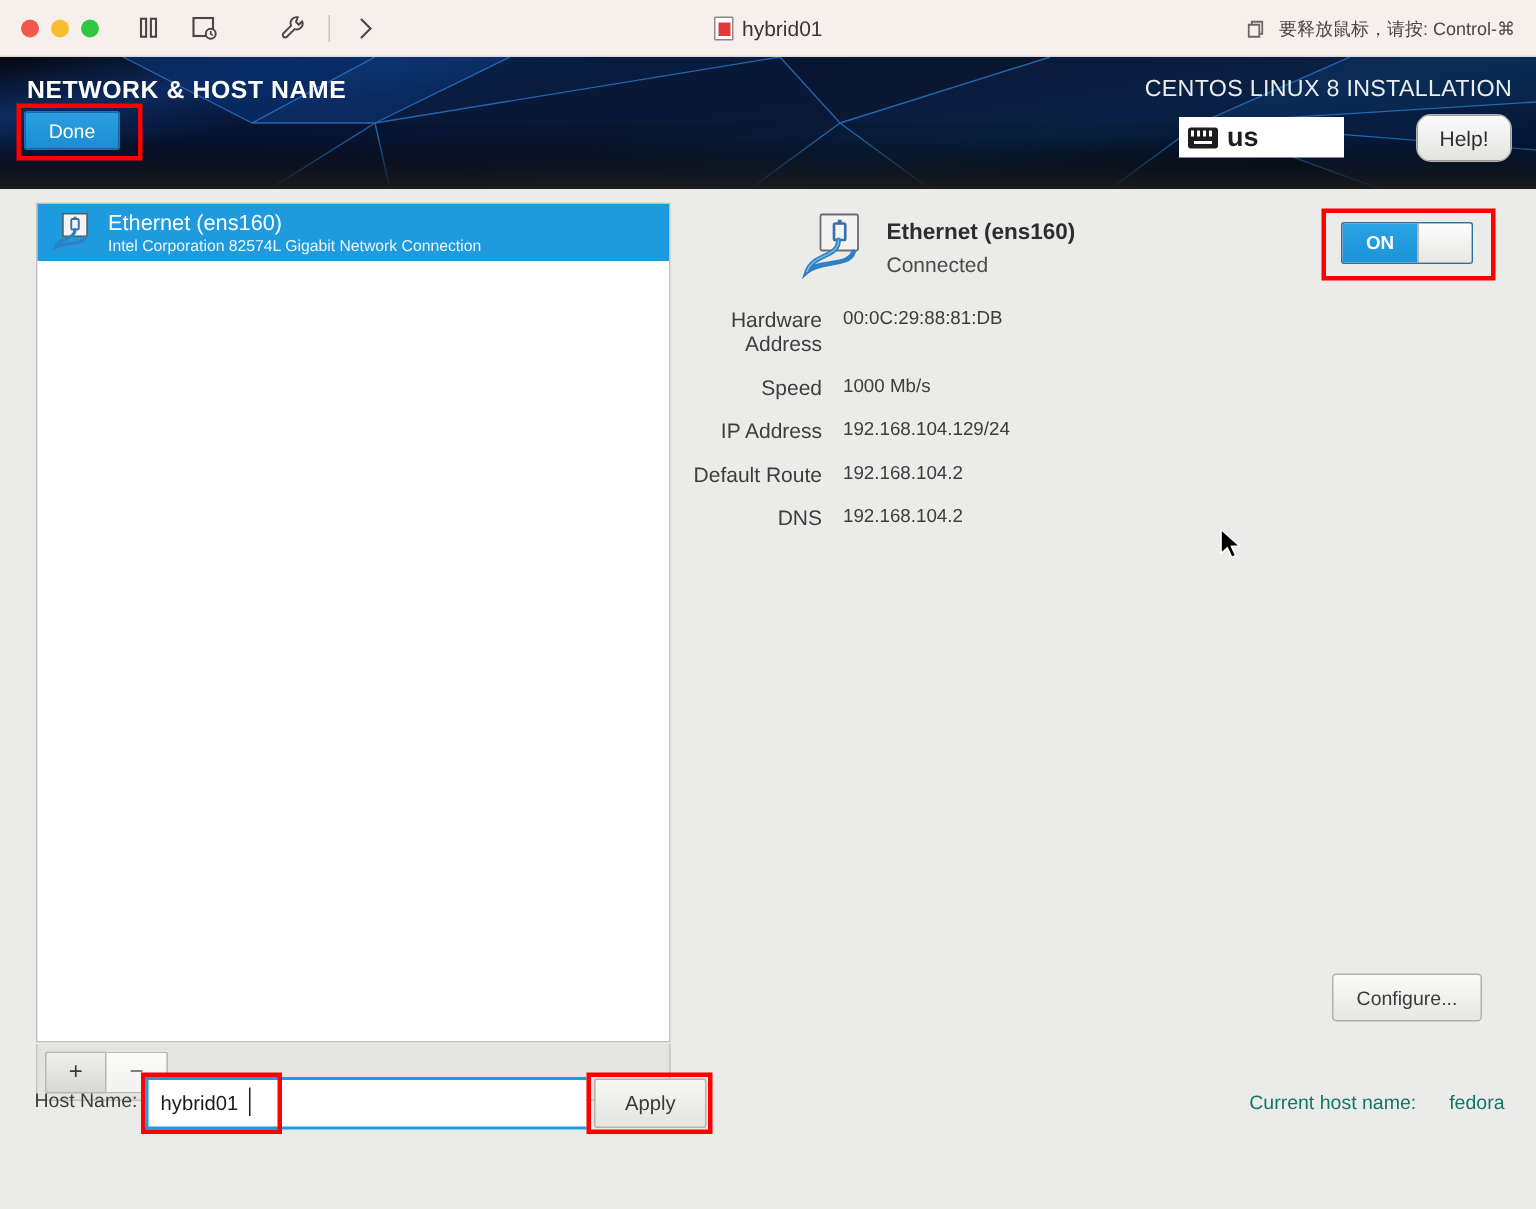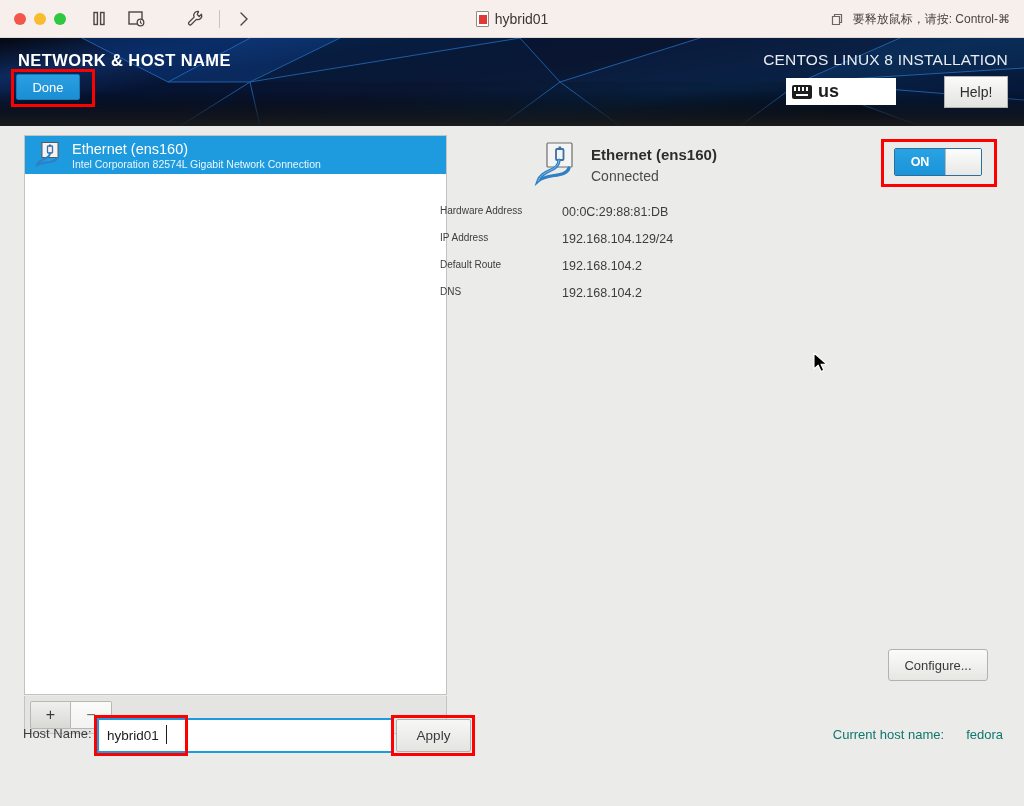--- a/index.html
+++ b/index.html
@@ -180,21 +180,21 @@
     background: #fff;
   }
   .kbd-label { font-size: 18px; color: #1d1d1d; font-weight: bold; }
 
   .help-btn {
     position: absolute;
     right: 16px; top: 38px;
     width: 64px; height: 32px;
     background: linear-gradient(180deg, #fbfbfb 0%, #e3e3e1 100%);
     border: 1px solid #b4b2ae;
-    border-radius: 0;
+    border-radius: 10px;
     color: #2e2e2e;
     font-size: 14px;
     display: flex; align-items: center; justify-content: center;
     cursor: pointer;
   }
 
   
   .content {
     position: absolute;
     top: 126px; left: 0;
@@ -270,22 +270,22 @@
   .detail-status { font-size: 14px; color: #4b4b4b; line-height: 18px; margin-top: 3px; }
 
   .detail-table {
     position: absolute;
     left: 440px; top: 79px;
     width: 330px;
   }
   .dt-row { display: flex; margin-bottom: 13px; }
   .dt-label {
     width: 122px;
-    text-align: left;
-    font-size: 10px;
+    text-align: right;
+    font-size: 14px;
     color: #3d3d3d;
     padding-right: 14px;
   }
   .dt-value {
     font-size: 12.5px;
     color: #3d3d3d;
   }
 
   
   .toggle-wrap {
@@ -542,20 +542,24 @@
         <span class="detail-status" style="display:block">Connected</span>
       </span>
     </div>
 
     <div class="detail-table">
       <div class="dt-row">
         <span class="dt-label">Hardware Address</span>
         <span class="dt-value">00:0C:29:88:81:DB</span>
       </div>
       <div class="dt-row">
+        <span class="dt-label">Speed</span>
+        <span class="dt-value">1000 Mb/s</span>
+      </div>
+      <div class="dt-row">
         <span class="dt-label">IP Address</span>
         <span class="dt-value">192.168.104.129/24</span>
       </div>
       <div class="dt-row">
         <span class="dt-label">Default Route</span>
         <span class="dt-value">192.168.104.2</span>
       </div>
       <div class="dt-row">
         <span class="dt-label">DNS</span>
         <span class="dt-value">192.168.104.2</span>

